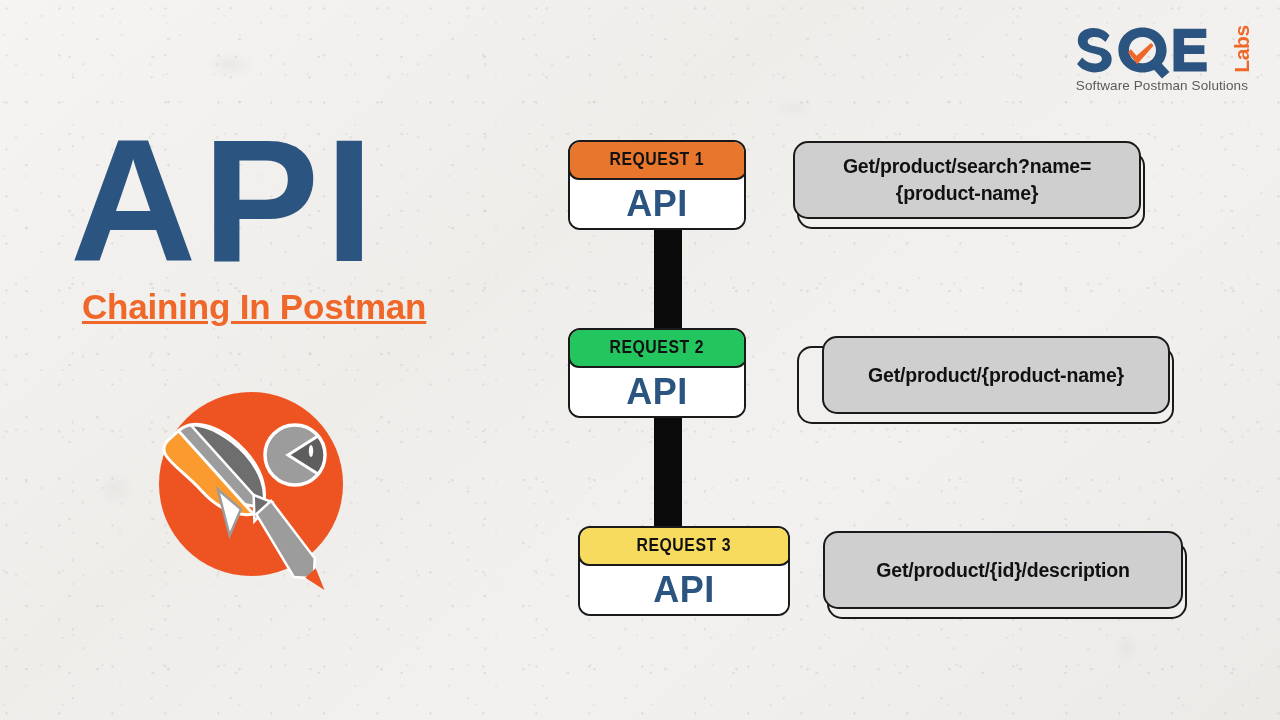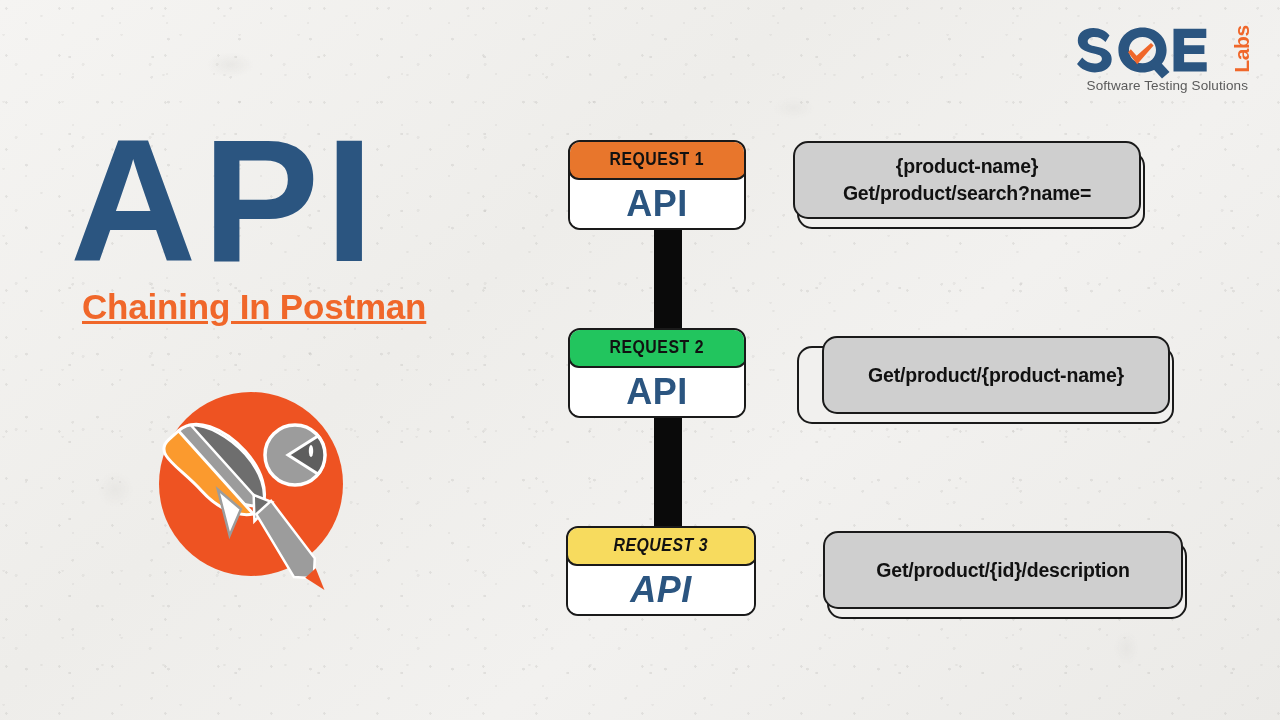--- a/index.html
+++ b/index.html
@@ -135,21 +135,21 @@
     width: 178px;
     background: #ffffff;
     border: 2.5px solid #1a1a1a;
     border-radius: 12px;
     overflow: hidden;
     z-index: 6;
     box-sizing: border-box;
   }
   #card-1 { top: 0px;   left: 6px; }
   #card-2 { top: 188px; left: 6px; }
-  #card-3 { top: 386px; left: 4px; width: 190px; font-style: italic; }
+  #card-3 { top: 386px; left: 16px; width: 212px; }
 
   .req-header {
     height: 40px;
     border-radius: 11px;
     display: flex;
     align-items: center;
     justify-content: center;
     border: 2.5px solid #1a1a1a;
     margin: -2.5px -2.5px 0 -2.5px;
     box-sizing: border-box;
@@ -235,21 +235,21 @@
       <path fill="#2B5580" d="M71.2 41.6l13.8 14.9 7.5-6.6-13.6-14.6z"></path>
 
       <path fill="#F0672A" d="M53.8 27.2l5.8 6.5 14.4-12.6 2.6 2.5-16.4 18.6-9.2-11.9z"></path>
 
       <path fill="#2B5580" d="M96.5 6.8v42.6h33.2v-9.2h-22.6v-8.1h20.3v-8.8h-20.3v-7.3h22.2V6.8z"></path>
     </svg>
     <div id="logo-labs-wrap">
       <span id="logo-labs">Labs</span>
     </div>
   </div>
-  <div id="logo-tagline">Software Testing Solutions</div>
+  <div id="logo-tagline">Software Postman Solutions</div>
 </div>
 
 <div id="hero" class="layer">
   <div id="hero-title">API</div>
   <div id="hero-subtitle">Chaining In Postman</div>
 </div>
 
 <div id="postman-logo" class="layer">
   <svg width="206" height="226" viewBox="0 0 206 226">
     <circle cx="103" cy="92" r="92" fill="#EE5322"></circle>
@@ -302,22 +302,22 @@
     <div class="req-body">
       <span class="req-body-label">API</span>
     </div>
   </div>
 </div>
 
 <div id="endpoint-1" class="endpoint-wrap">
   <div class="endpoint-shadow"></div>
   <div class="endpoint-box">
     <div class="endpoint-text">
+      <div>Get/product/search?name=</div>
       <div>{product-name}</div>
-      <div>Get/product/search?name=</div>
     </div>
   </div>
 </div>
 
 <div id="endpoint-2" class="endpoint-wrap">
   <div class="endpoint-shadow"></div>
   <div class="endpoint-box">
     <div class="endpoint-text">
       <div>Get/product/{product-name}</div>
     </div>

